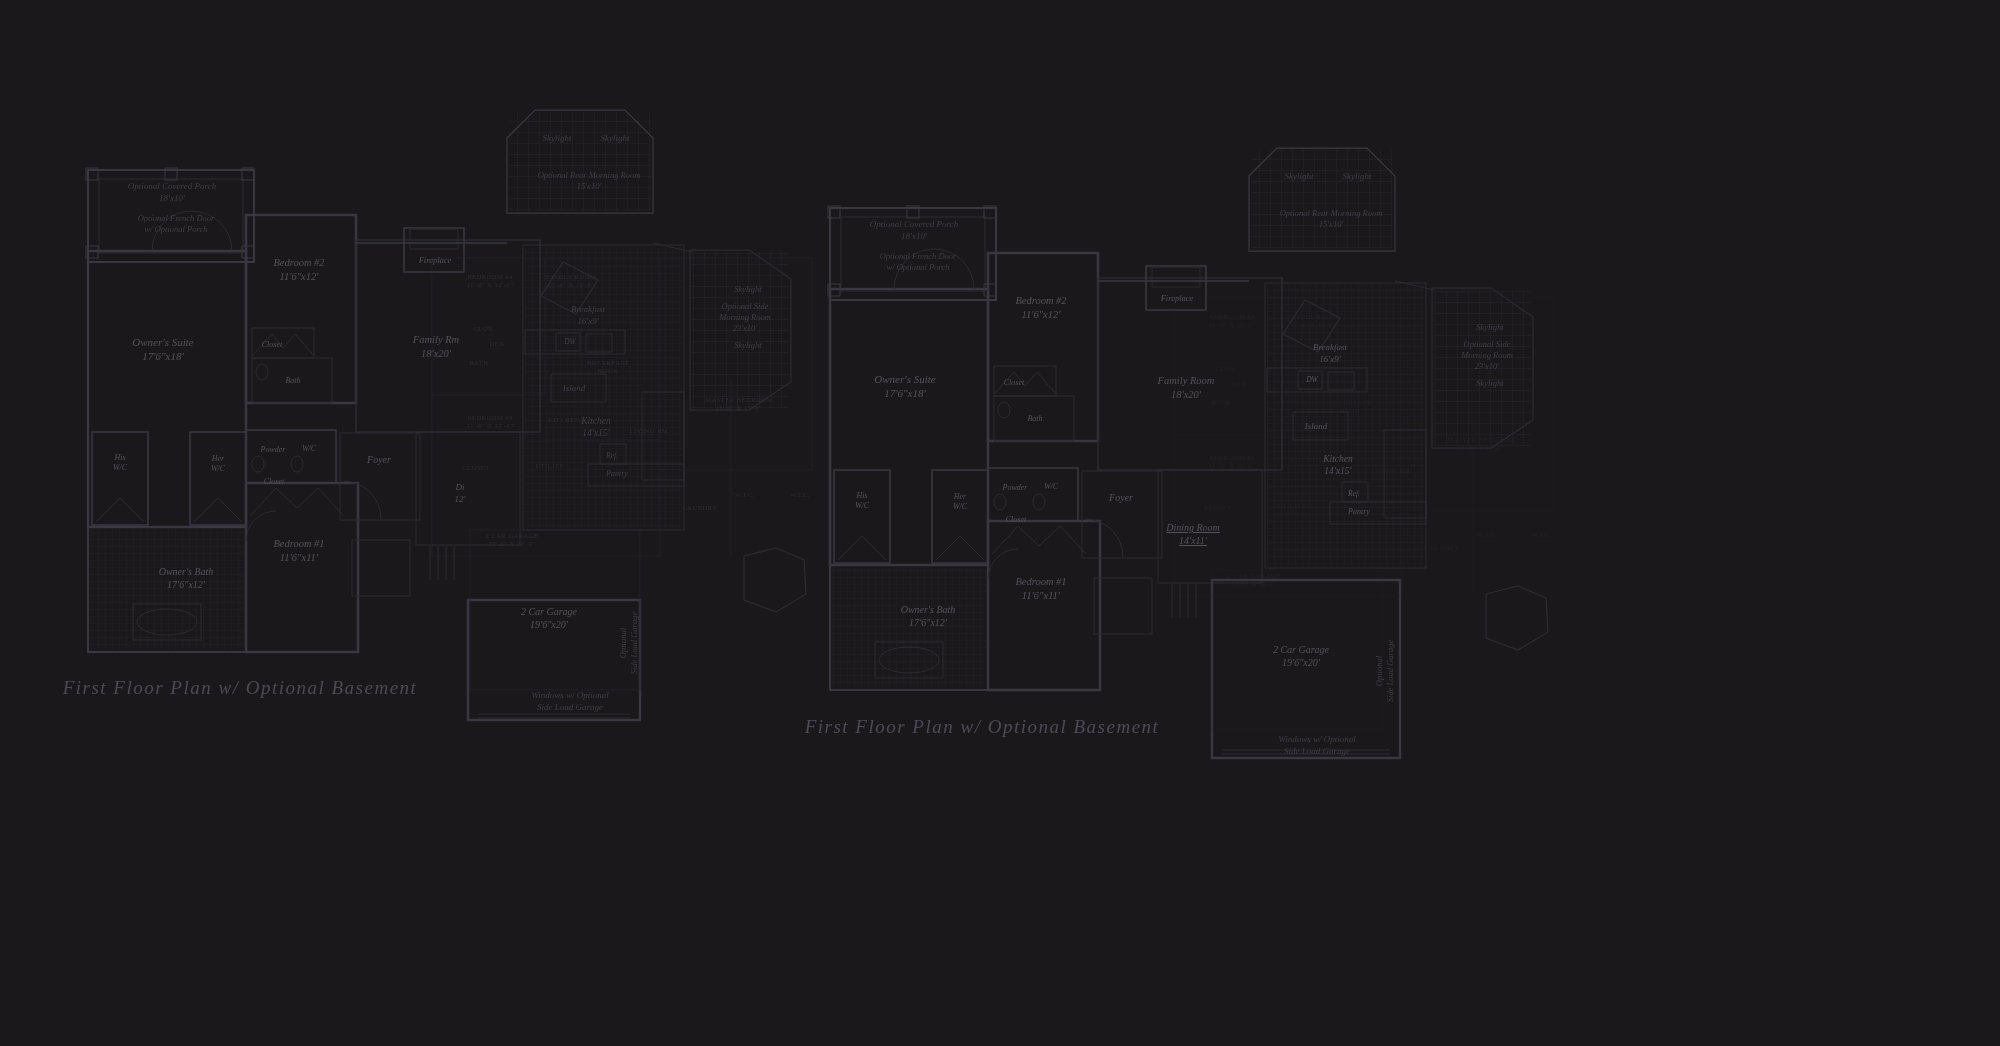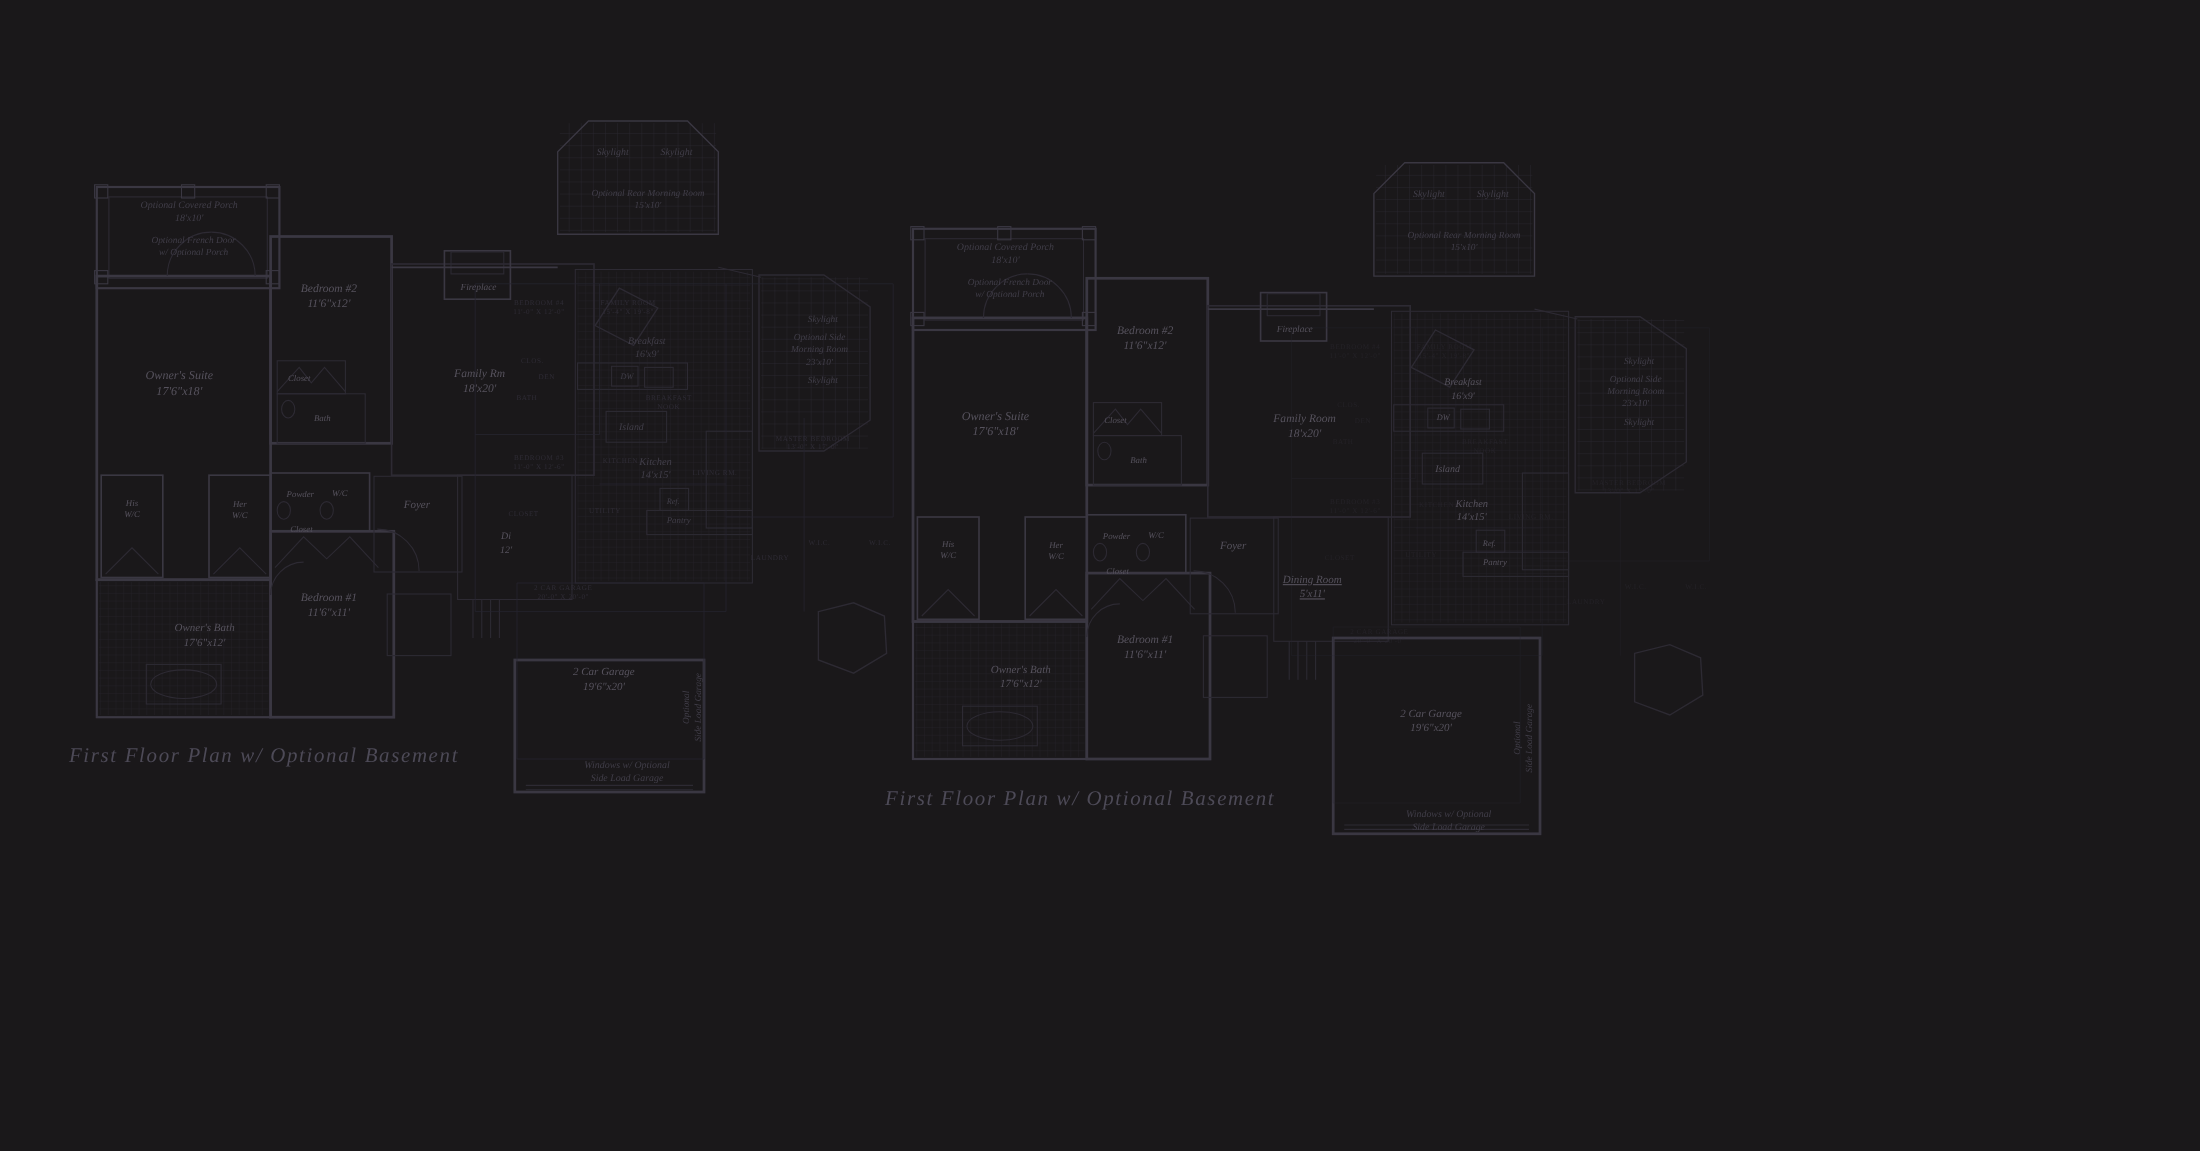--- a/index.html
+++ b/index.html
@@ -344,21 +344,21 @@
     </div>
     <div class="lbl" style="left: 928px; top: 616px; font-size: 10px; color: rgb(86, 82, 93);">
       <div>Owner's Bath</div>
       <div>17'6"x12'</div>
     </div>
     <div class="lbl" style="left: 1121px; top: 497px; font-size: 10px; color: rgb(86, 82, 93);">
       <div>Foyer</div>
     </div>
     <div class="lbl" style="left: 1193px; top: 534px; font-size: 10px; color: rgb(86, 82, 93); text-decoration: underline;">
       <div>Dining Room</div>
-      <div>5'x11'</div>
+      <div>14'x11'</div>
     </div>
     <div class="lbl" style="left: 1186px; top: 388px; font-size: 10.5px; color: rgb(86, 82, 93);">
       <div>Family Room</div>
       <div>18'x20'</div>
     </div>
     <div class="lbl" style="left: 1177px; top: 299px; font-size: 8.5px; color: rgb(86, 82, 93);">
       <div>Fireplace</div>
     </div>
     <div class="lbl" style="left: 1299px; top: 177px; font-size: 9px; color: rgb(65, 62, 73);">
       <div>Skylight</div>

